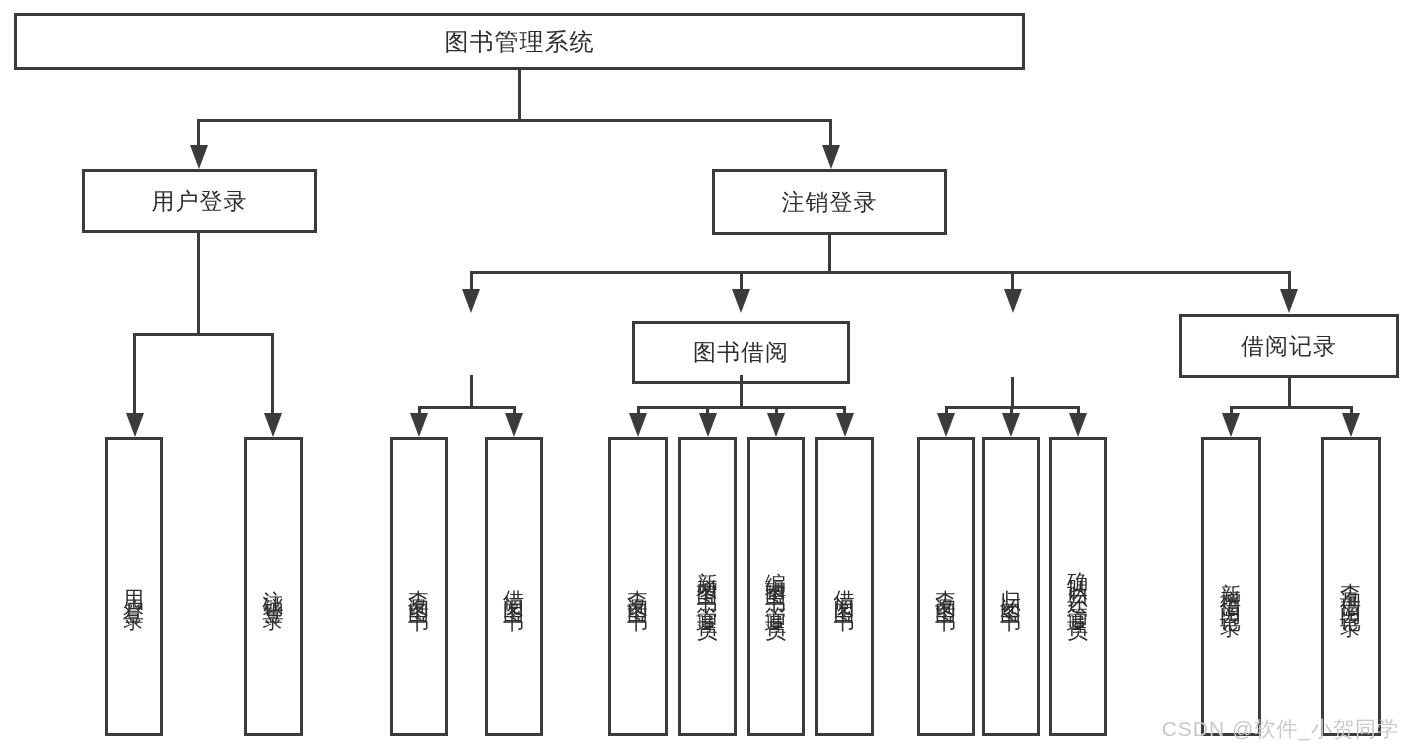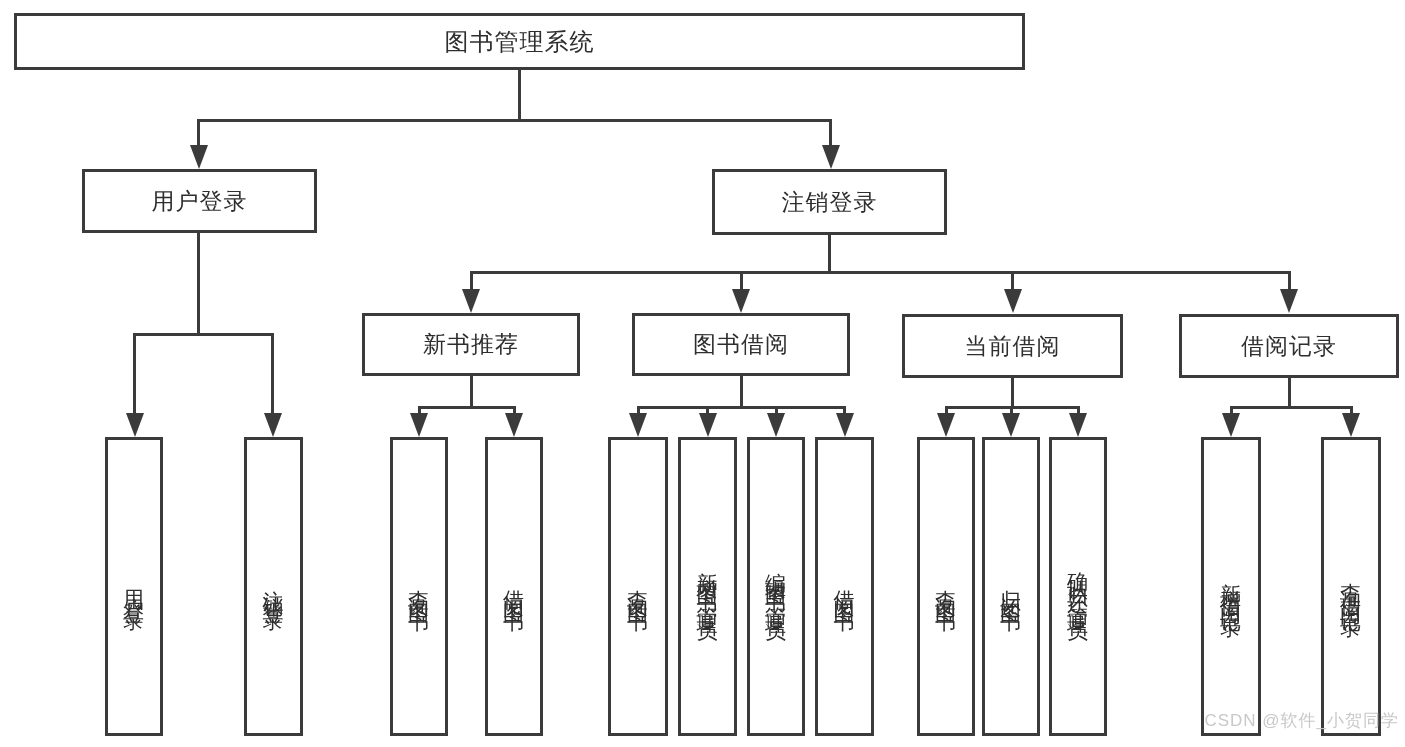--- a/index.html
+++ b/index.html
@@ -47,22 +47,22 @@
   .hl{position:absolute;height:3px;background:var(--line);}
   
   .arr{
     position:absolute;width:0;height:0;
     border-left:9px solid transparent;
     border-right:9px solid transparent;
     border-top:24px solid var(--line);
   }
   .watermark{
     position:absolute;
-    right:6px;bottom:15px;
-    font-size:17px;
+    right:6px;bottom:4px;
+    font-size:21px;
     color:var(--wm);
     letter-spacing:1px;
     white-space:nowrap;
   }
 </style>
 </head>
 <body>
 
 <div class="stage">
 
@@ -70,28 +70,22 @@
     <span>图书管理系统</span>
   </div>
 
   <div class="hbox" style="left:82px;top:169px;width:235px;height:64px">
     <span>用户登录</span>
   </div>
   <div class="hbox" style="left:712px;top:169px;width:235px;height:66px">
     <span>注销登录</span>
   </div>
 
-  <div class="hbox" style="left:362px;top:313px;width:218px;height:63px">
-    <span>新书推荐</span>
-  </div>
-  <div class="hbox" style="left:632px;top:313px;width:218px;height:63px">
+  <div class="hbox" style="left:632px;top:321px;width:218px;height:63px">
     <span>图书借阅</span>
-  </div>
-  <div class="hbox" style="left:902px;top:314px;width:221px;height:64px">
-    <span>当前借阅</span>
   </div>
   <div class="hbox" style="left:1179px;top:314px;width:220px;height:64px">
     <span>借阅记录</span>
   </div>
 
   <div class="vbox" style="left:105px;width:58px">
     <span>用户登录</span>
   </div>
   <div class="vbox" style="left:244px;width:59px">
     <span>注销登录</span>

